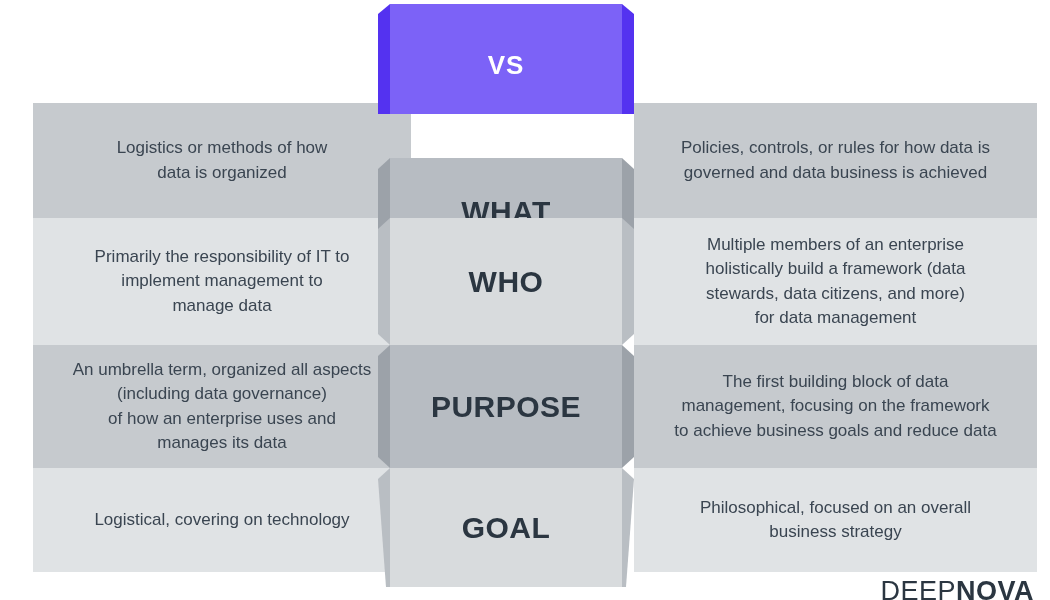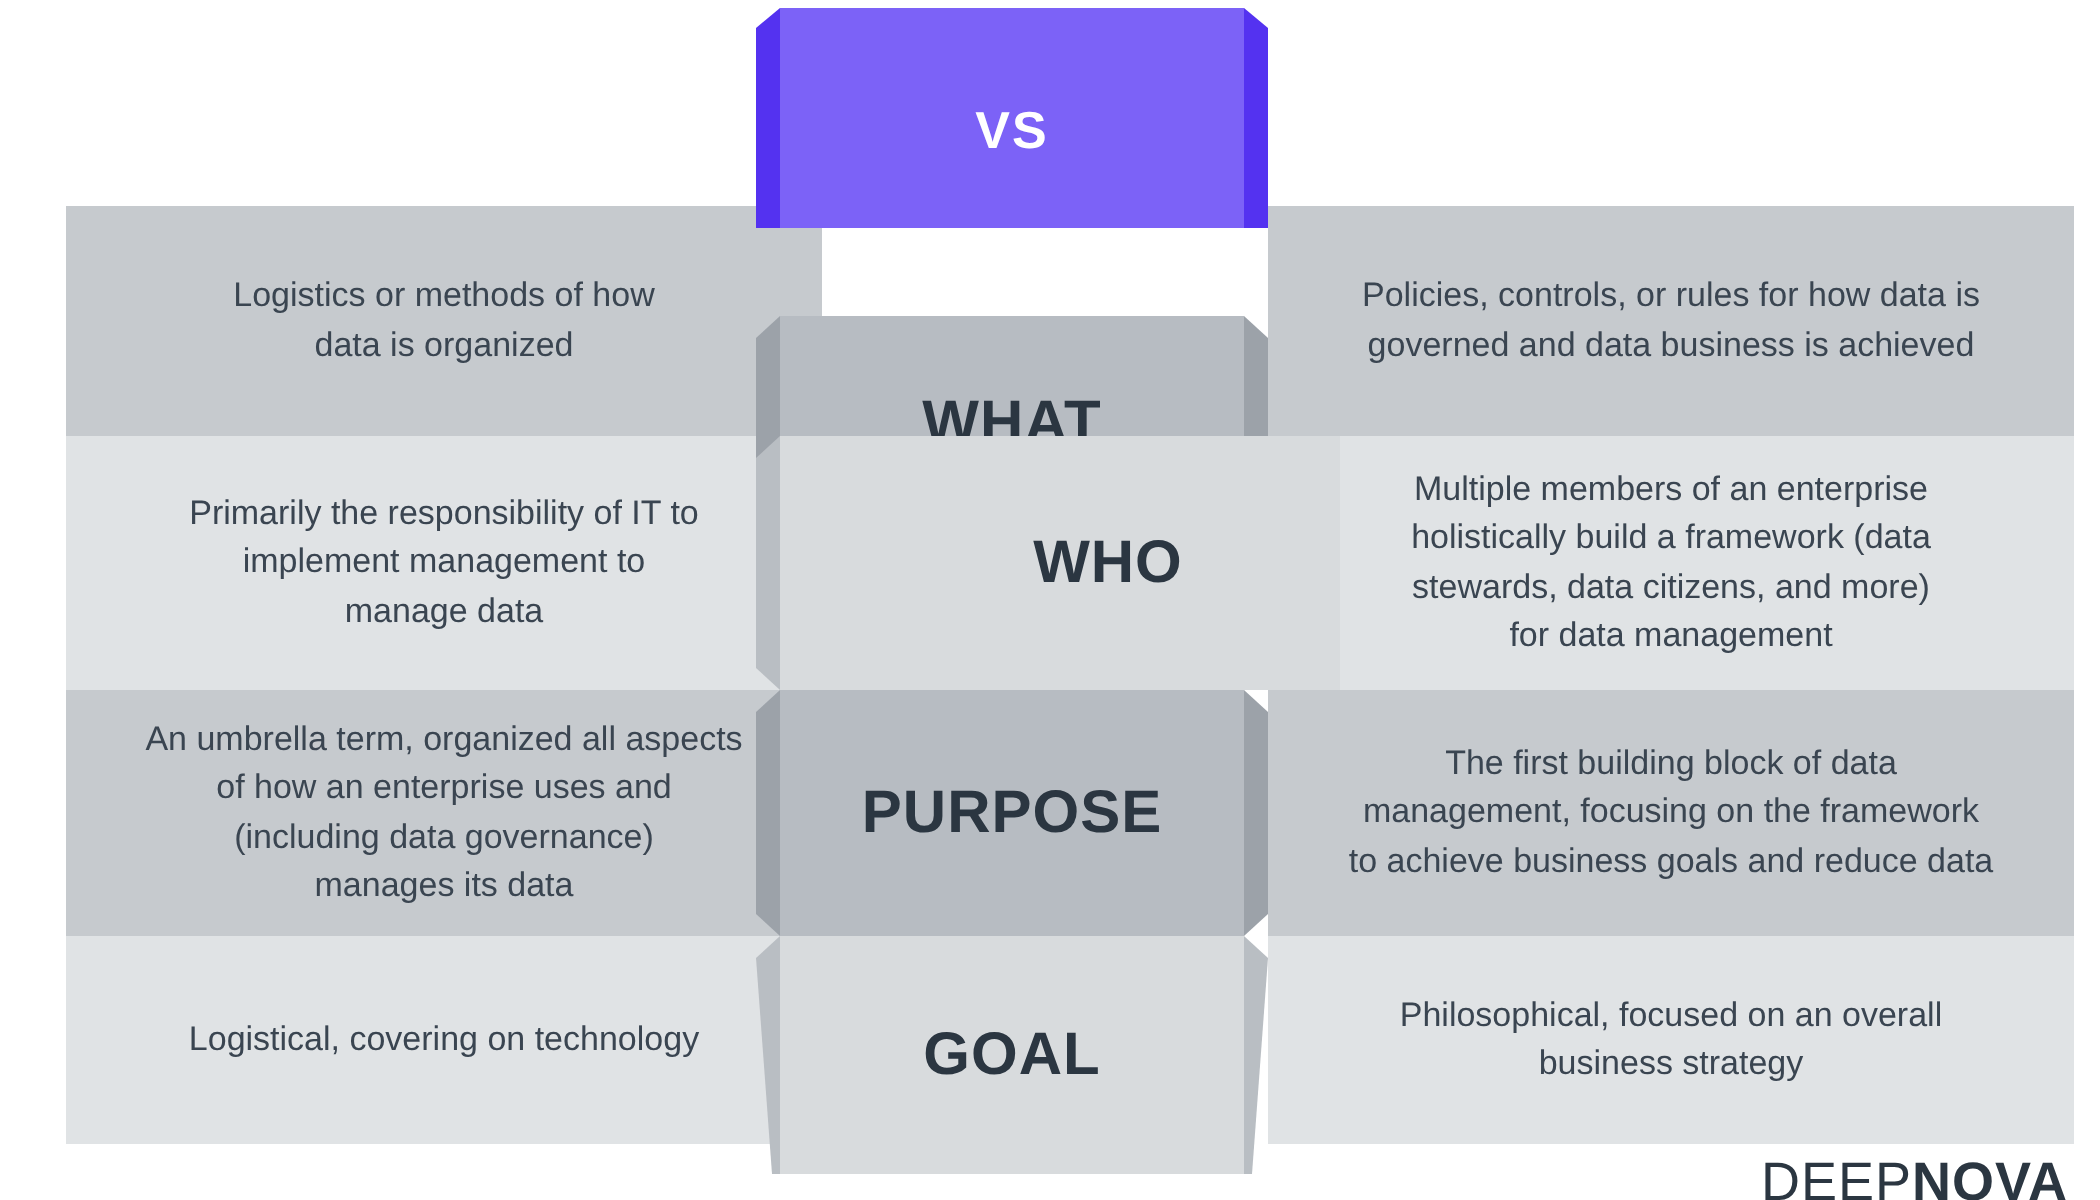--- a/index.html
+++ b/index.html
@@ -131,21 +131,21 @@
   }
 
   #seg-0 { top: 110px; height: 108px; margin-top: 48px; }
   #seg-1 { top: 218px; height: 127px; }
   #seg-2 { top: 345px; height: 123px; }
   #seg-3 { top: 468px; height: 119px; }
 
   #seg-0 .ribbon-face { background: #b7bcc2; }
   #seg-0 .ribbon-bevel-l, #seg-0 .ribbon-bevel-r { background: #9ca2a9; }
 
-  #seg-1 .ribbon-face { background: #d8dbdd; padding-left: 48px; }
+  #seg-1 .ribbon-face { background: #d8dbdd; }
   #seg-1 .ribbon-bevel-l, #seg-1 .ribbon-bevel-r { background: #b9bec3; }
 
   #seg-2 .ribbon-face { background: #b7bcc2; }
   #seg-2 .ribbon-bevel-l, #seg-2 .ribbon-bevel-r { background: #9ca2a9; }
 
   #seg-3 .ribbon-face { background: #d8dbdd; }
   #seg-3 .ribbon-bevel-l, #seg-3 .ribbon-bevel-r { background: #b9bec3; }
 
   
   #seg-3 .ribbon-bevel-l { clip-path: polygon(0 11px, 100% 0, 100% 100%, 8px 100%); }
@@ -182,22 +182,22 @@
     <div class="cell r1 shade-light">
       <div>
         <span>Primarily the responsibility of IT to</span>
         <span>implement management to</span>
         <span>manage data</span>
       </div>
     </div>
     <div class="cell r2 shade-dark">
       <div>
         <span>An umbrella term, organized all aspects</span>
+        <span>(including data governance)</span>
         <span>of how an enterprise uses and</span>
-        <span>(including data governance)</span>
         <span>manages its data</span>
       </div>
     </div>
     <div class="cell r3 shade-light">
       <div>
         <span>Logistical, covering on technology</span>
       </div>
     </div>
   </div>
 

